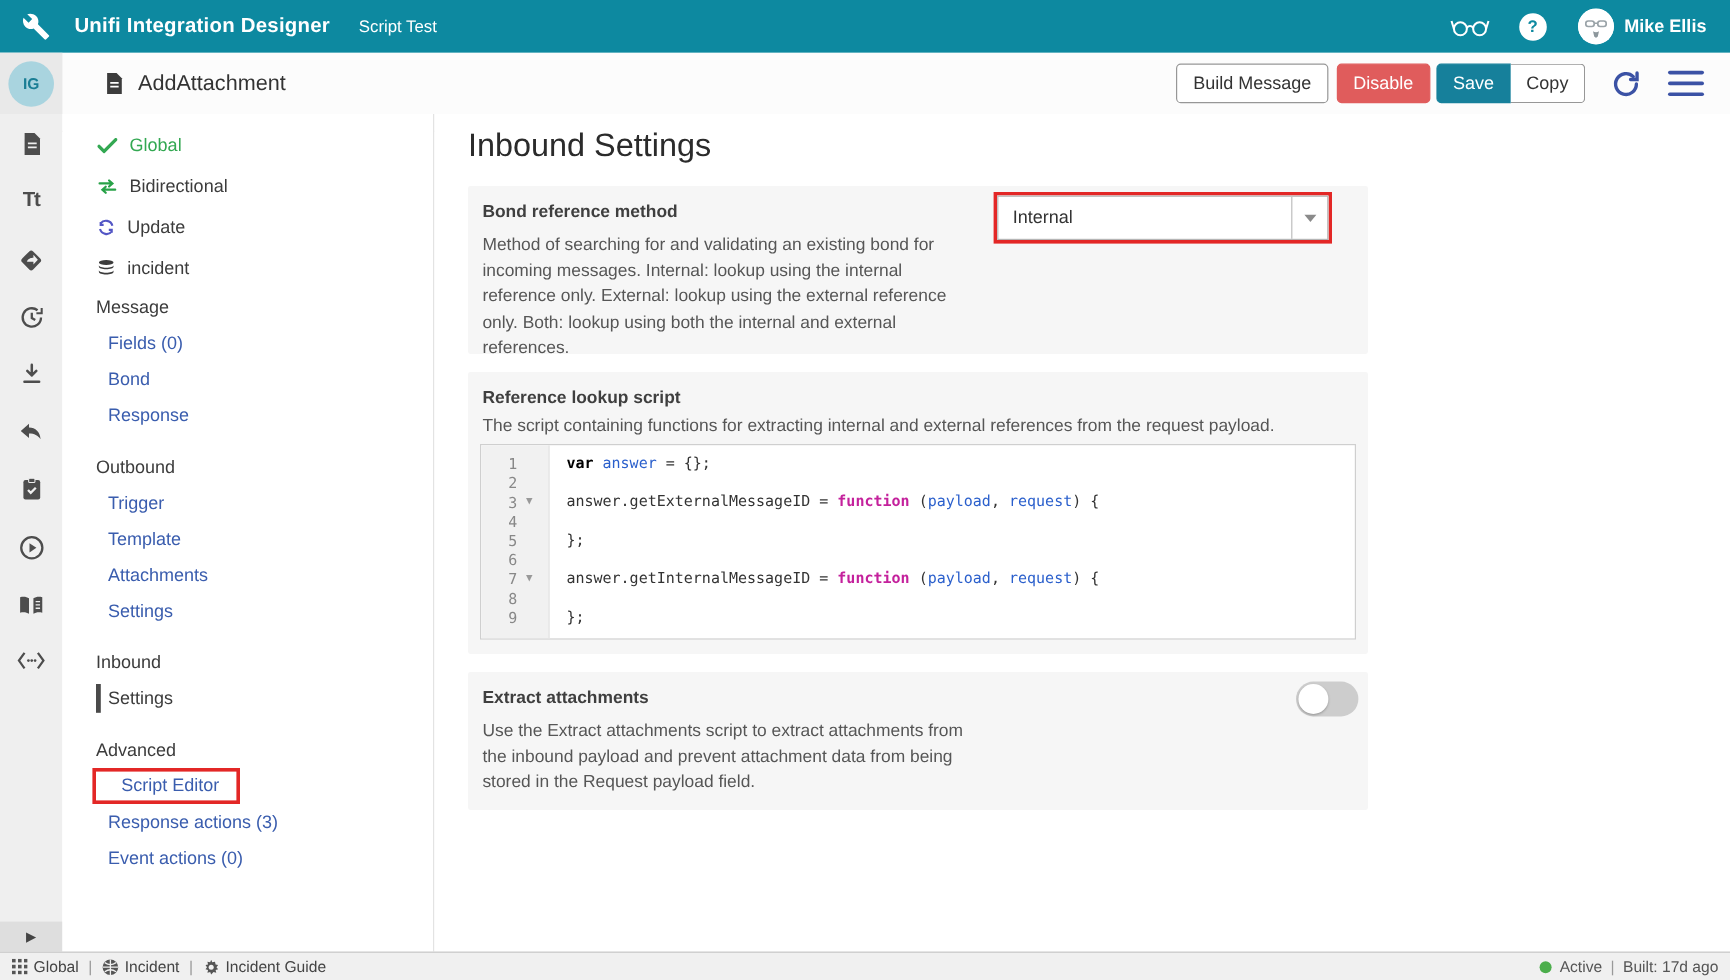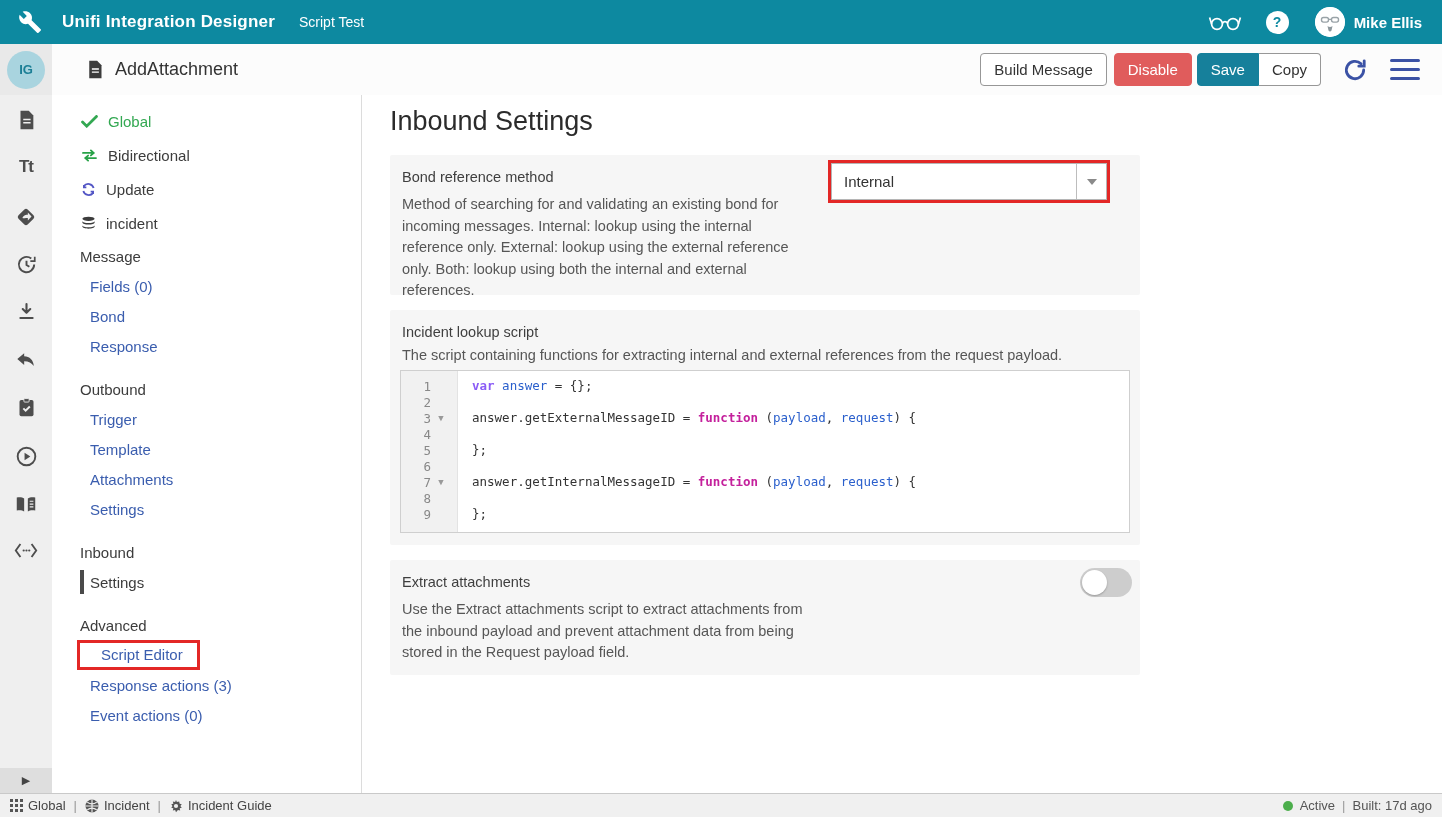--- a/index.html
+++ b/index.html
@@ -83,21 +83,21 @@
   .slink.active::before { content:""; position:absolute; left:28px; top:3px; width:4px; height:24px; background:#4a4a4a; }
   .red-box { display:inline-block; border:3px solid #e32726; padding:3px 14px 4px 21px; margin-left:-13px; }
 
   
   .main { position:absolute; left:362px; top:95px; right:0; bottom:24px; background:#fff; }
   .page-h1 { position:absolute; left:28px; top:11px; font-size:27px; font-weight:500; color:#2b2b2b; }
   .card { position:absolute; left:28px; width:750px; background:#f6f6f6; border-radius:2px; padding:14px 10px 0 12px; }
   .card1 { top:60px; height:140px; }
   .card2 { top:215px; height:235px; }
   .card3 { top:465px; height:115px; }
-  .card-title { font-size:14.5px; font-weight:400; color:#3f3f3f; }
+  .card-title { font-size:14.5px; font-weight:700; color:#3f3f3f; }
   .card-desc { margin-top:9px; width:404px; font-size:14.5px; line-height:21.5px; color:#565656; }
 
   .annot-wrap { position:absolute; left:438px; top:5px; border:3px solid #e32726; }
   .dropdown {
     width:276px; height:37px; background:#fff; border:1px solid #b5b5b5;
     display:flex; align-items:stretch; cursor:pointer;
   }
   .dropdown .val { flex:1; padding-left:12px; font-size:15px; color:#333; display:flex; align-items:center; }
   .dropdown .arr { width:30px; border-left:1px solid #bdbdbd; display:flex; align-items:center; justify-content:center; }
   .caret { width:0; height:0; border-left:5px solid transparent; border-right:5px solid transparent; border-top:6px solid #8a8a8a; }
@@ -107,21 +107,21 @@
     position:absolute; left:10px; top:60px; width:730px; height:163px;
     background:#fff; border:1px solid #cfcfcf; display:flex; overflow:hidden;
     font-family:"DejaVu Sans Mono", monospace; font-size:12.5px;
   }
   .gutter { width:57px; background:#f1f1f1; border-right:1px solid #e3e3e3; padding-top:7px; }
   .grow { height:16px; display:flex; align-items:center; color:#888; }
   .grow .num { width:30px; text-align:right; }
   .grow .fold { width:20px; text-align:center; font-size:9px; color:#999; }
   .codecol { flex:1; padding:7px 0 0 14px; }
   .crow { height:16px; white-space:pre; color:#333; }
-  .crow .kw  { color:#8b5cf6; font-weight:700; }
+  .crow .kw  { color:#000000; font-weight:700; }
   .crow .kw2 { color:#c4219c; font-weight:700; }
   .crow .id  { color:#2a5fcc; }
   .crow .pl  { color:#333; }
 
   
   .toggle {
     position:absolute; left:690px; top:8px; width:52px; height:29px; border-radius:15px;
     background:#cdcdcd; cursor:pointer;
   }
   .toggle .knob {
@@ -347,21 +347,21 @@
         <div class="dropdown">
           <span class="val">Internal</span>
           <span class="arr">
               <span class="caret"></span>
             </span>
         </div>
       </div>
     </div>
 
     <div class="card card2">
-      <div class="card-title">Incident lookup script</div>
+      <div class="card-title">Reference lookup script</div>
       <div class="card-desc" style="width:680px; margin-top:5px;">The script containing functions for extracting internal and external references from the request payload.</div>
       <div class="editor">
         <div class="gutter">
             <div class="grow">
               <span class="num">1</span>
               <span class="fold"></span>
             </div>
             <div class="grow">
               <span class="num">2</span>
               <span class="fold"></span>

